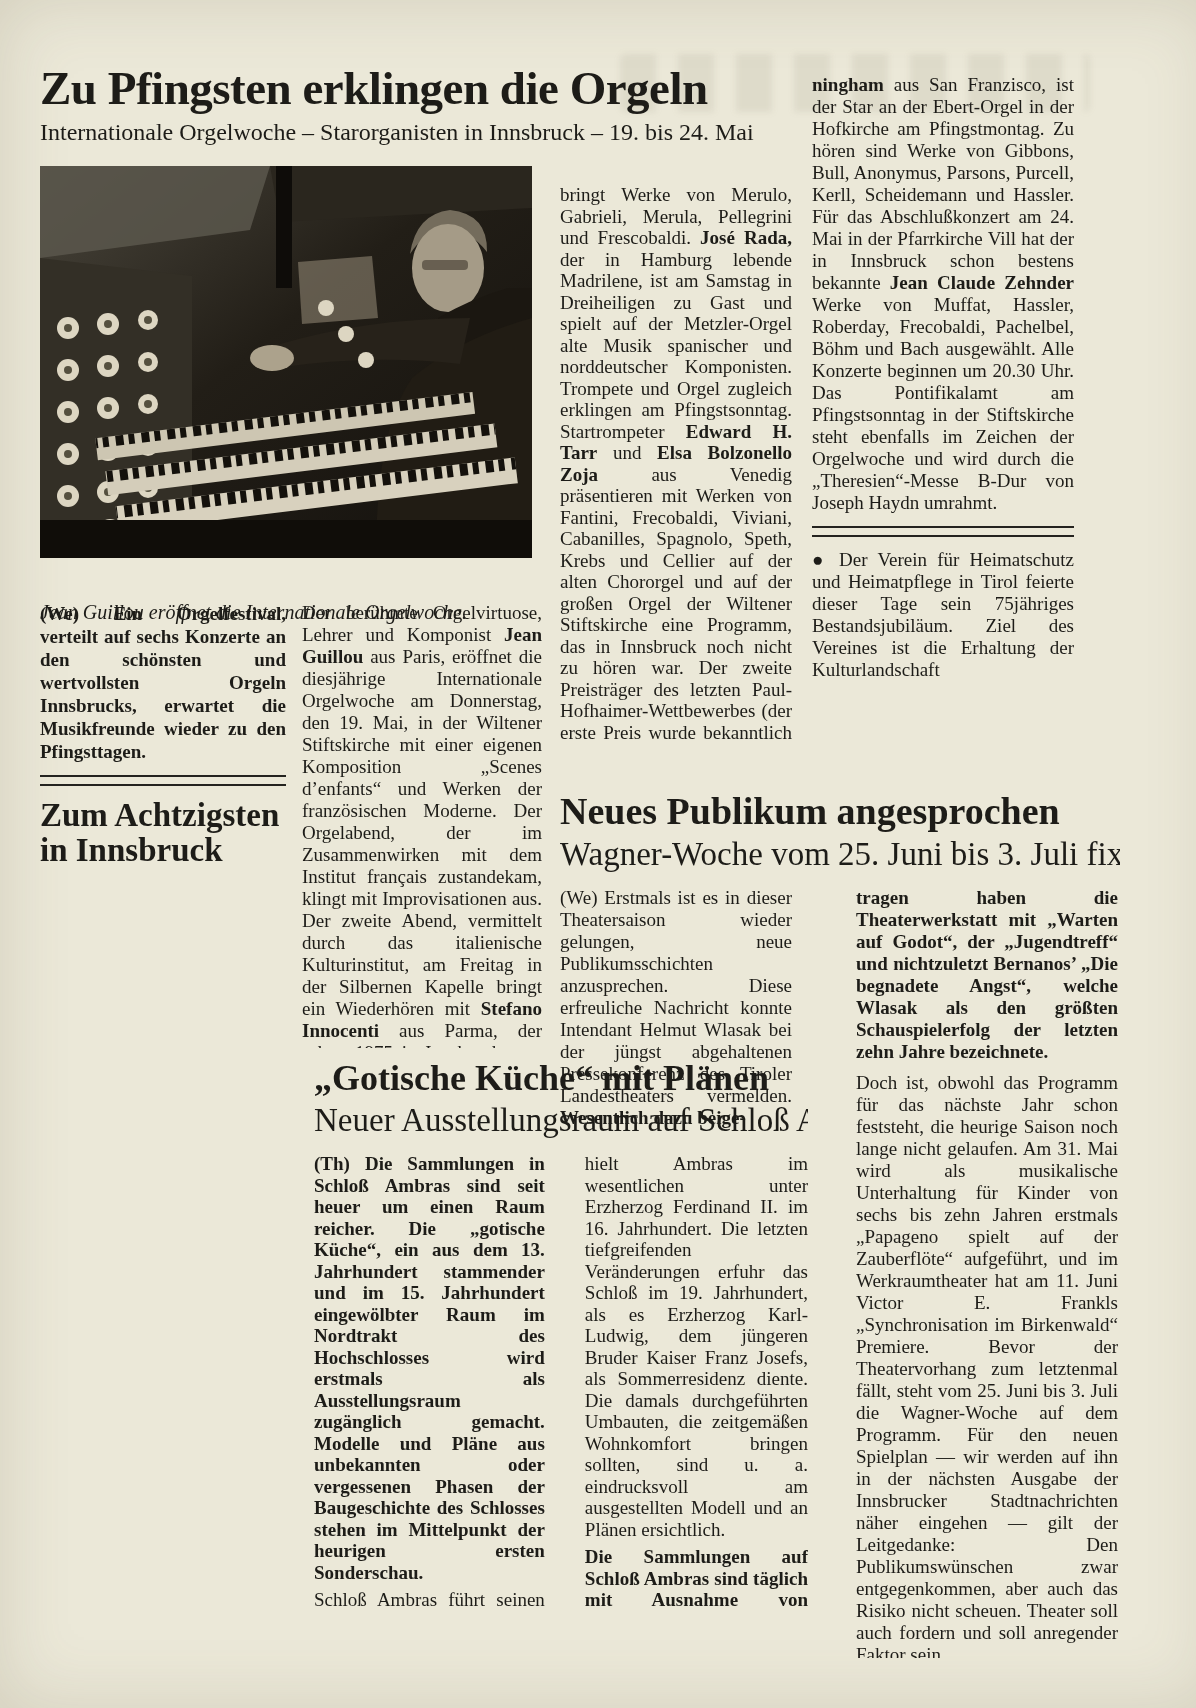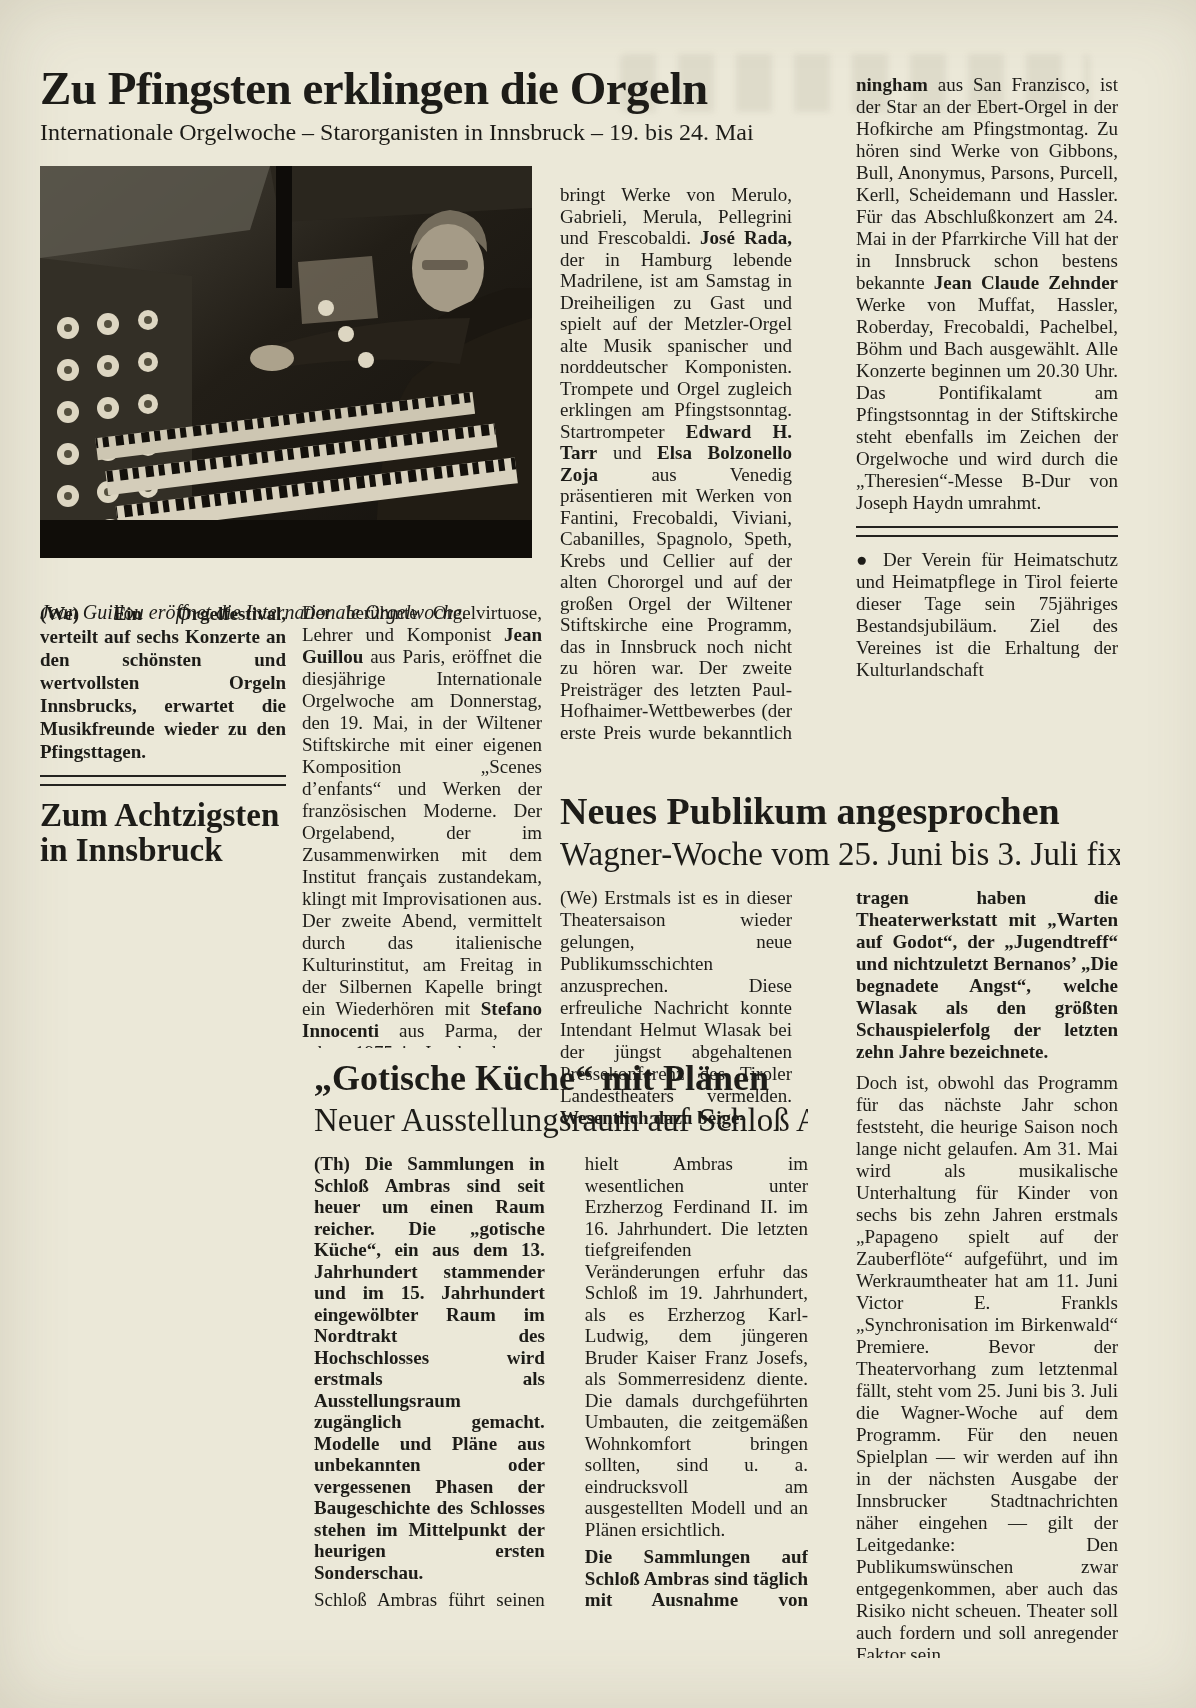--- a/index.html
+++ b/index.html
@@ -141,21 +141,21 @@
   </div>
 
   <div class="abs clip" style="left:302px;top:602px;width:240px;height:446px;">
     <p><span>Der berühmte Orgelvirtuose, Lehrer und Komponist </span><b>Jean Guillou</b><span> aus Paris, eröffnet die diesjährige Internationale Orgelwoche am Donnerstag, den 19. Mai, in der Wiltener Stiftskirche mit einer eigenen Komposition „Scenes d’enfants“ und Werken der französischen Moderne. Der Orgelabend, der im Zusammenwirken mit dem Institut français zustandekam, klingt mit Improvisationen aus. Der zweite Abend, vermittelt durch das italienische Kulturinstitut, am Freitag in der Silbernen Kapelle bringt ein Wiederhören mit </span><b>Stefano Innocenti</b><span> aus Parma, der schon 1975 in Innsbruck war. Innocenti</span></p>
   </div>
 
   <div class="abs clip tight" style="left:560px;top:184px;width:232px;height:556px;">
     <p><span>bringt Werke von Merulo, Gabrieli, Merula, Pellegrini und Frescobaldi. </span><b>José Rada,</b><span> der in Hamburg lebende Madrilene, ist am Samstag in Dreiheiligen zu Gast und spielt auf der Metzler-Orgel alte Musik spanischer und norddeutscher Komponisten. Trompete und Orgel zugleich erklingen am Pfingstsonntag. Startrompeter </span><b>Edward H. Tarr</b><span> und </span><b>Elsa Bolzonello Zoja</b><span> aus Venedig präsentieren mit Werken von Fantini, Frecobaldi, Viviani, Cabanilles, Spagnolo, Speth, Krebs und Cellier auf der alten Chororgel und auf der großen Orgel der Wiltener Stiftskirche eine Programm, das in Innsbruck noch nicht zu hören war. Der zweite Preisträger des letzten Paul-Hofhaimer-Wettbewerbes (der erste Preis wurde bekanntlich nicht vergeben), </span></p>
   </div>
 
-  <div class="abs clip" style="left:856px;top:74px;width:262px;height:672px;">
+  <div class="abs clip" style="left:812px;top:74px;width:262px;height:672px;">
     <p><b>ningham</b><span> aus San Franzisco, ist der Star an der Ebert-Orgel in der Hofkirche am Pfingstmontag. Zu hören sind Werke von Gibbons, Bull, Anonymus, Parsons, Purcell, Kerll, Scheidemann und Hassler. Für das Abschlußkonzert am 24. Mai in der Pfarrkirche Vill hat der in Innsbruck schon bestens bekannte </span><b>Jean Claude Zehnder</b><span> Werke von Muffat, Hassler, Roberday, Frecobaldi, Pachelbel, Böhm und Bach ausgewählt. Alle Konzerte beginnen um 20.30 Uhr. Das Pontifikalamt am Pfingstsonntag in der Stiftskirche steht ebenfalls im Zeichen der Orgelwoche und wird durch die „Theresien“-Messe B-Dur von Joseph Haydn umrahmt.</span></p>
     <div class="double-rule"></div>
     <p><span>● Der Verein für Heimatschutz und Heimatpflege in Tirol feierte dieser Tage sein 75jähriges Bestandsjubiläum. Ziel des Vereines ist die Erhaltung der Kulturlandschaft</span></p>
   </div>
 
   <section class="abs clip" style="left:560px;top:790px;width:560px;height:868px;">
     <h2 class="wide-head">Neues Publikum angesprochen</h2>
     <div class="subhead2">Wagner-Woche vom 25. Juni bis 3. Juli fixiert</div>
     <div class="two-col" style="gap:64px;">
       <div style="width:232px;">

